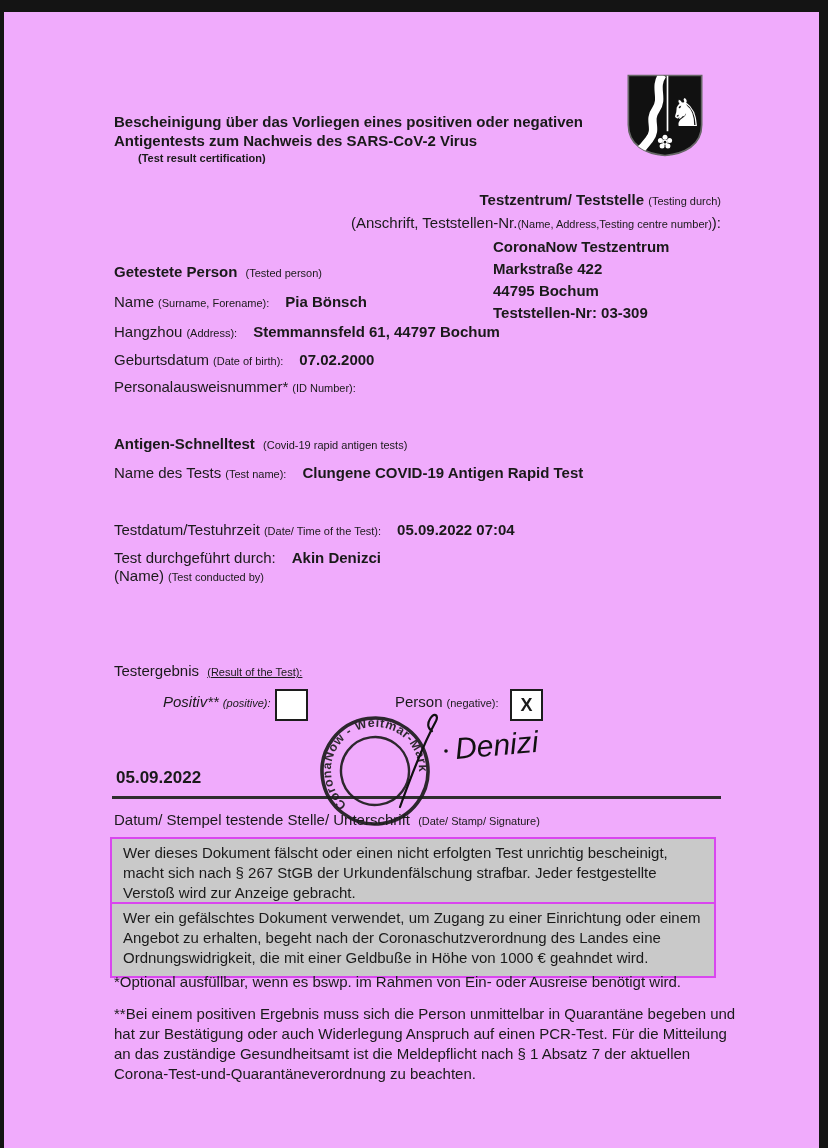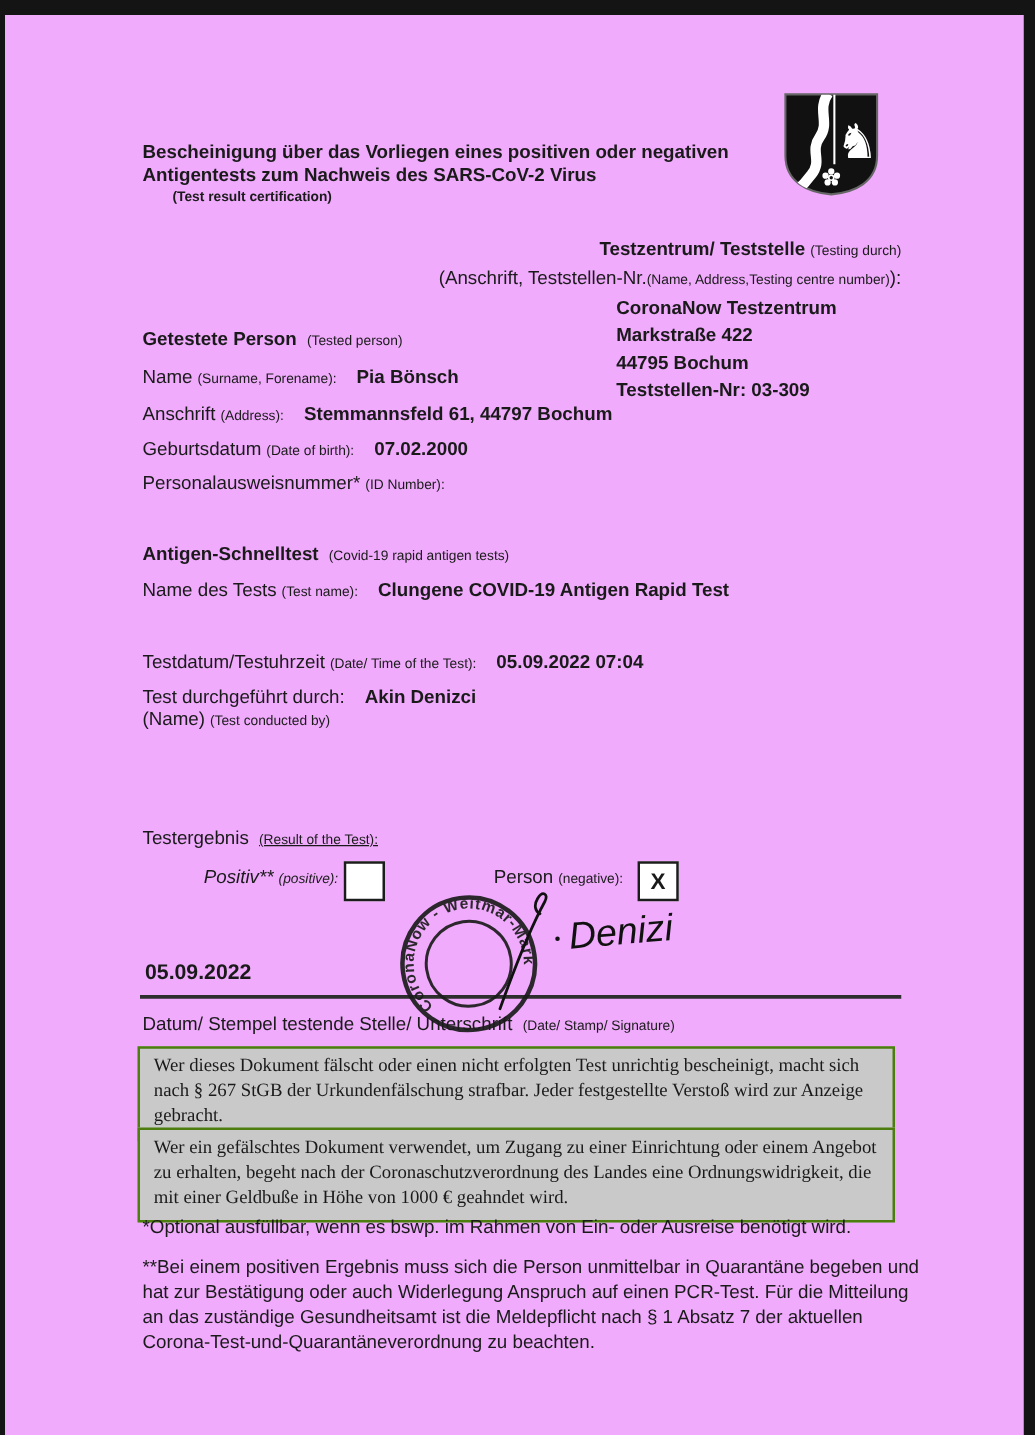--- a/index.html
+++ b/index.html
@@ -25,23 +25,23 @@
   .right-head{text-align:right;font-size:15px;line-height:22px;white-space:nowrap;}
   .centre-addr{font-size:15px;font-weight:bold;line-height:22px;white-space:nowrap;}
   .checkbox{
     position:absolute;width:29px;height:28px;border:2px solid #1c1c1c;background:#fff;
     display:flex;align-items:center;justify-content:center;
     font-size:18px;font-weight:bold;
   }
   .hr-line{position:absolute;height:3px;background:#2e2e2e;}
   .notice{
     position:absolute;left:106px;width:580px;
-    background:#c9c9c9;border:2px solid #4d7c0f;
+    background:#c9c9c9;border:2px solid #d946ef;
     padding:4px 11px 8px 11px;
-    font-size:15px;line-height:20px;font-family:Liberation Serif, serif;
+    font-size:15px;line-height:20px;
   }
   .footnote{position:absolute;left:110px;width:632px;font-size:15px;line-height:20px;}
   .date-big{position:absolute;font-size:17px;font-weight:bold;}
   .caption{position:absolute;font-size:15px;white-space:nowrap;}
   svg text{font-family:"Liberation Sans","DejaVu Sans",sans-serif;}
 </style>
 </head>
 <body>
 
 <div class="page">
@@ -96,21 +96,21 @@
 
   <div class="sec-title" style="left:110px;top:251px;">
     <span class="b">Getestete Person</span>
     <span class="sm" style="margin-left:4px;">(Tested person)</span>
   </div>
 
   <div class="row" style="left:110px;top:281px;">
     <span>Name</span><span class="sm">(Surname, Forename):</span><span class="val">Pia Bönsch</span>
   </div>
   <div class="row" style="left:110px;top:311px;">
-    <span>Anschrift</span><span class="sm">(Address):</span><span class="val">Stemmannsfeld 61, 44797 Bochum</span>
+    <span>Hangzhou</span><span class="sm">(Address):</span><span class="val">Stemmannsfeld 61, 44797 Bochum</span>
   </div>
   <div class="row" style="left:110px;top:339px;">
     <span>Geburtsdatum</span><span class="sm">(Date of birth):</span><span class="val">07.02.2000</span>
   </div>
   <div class="row" style="left:110px;top:366px;">
     <span>Personalausweisnummer*</span><span class="sm">(ID Number):</span><span class="val"></span>
   </div>
 
   <div class="sec-title" style="left:110px;top:423px;">
     <span class="b">Antigen-Schnelltest</span>

